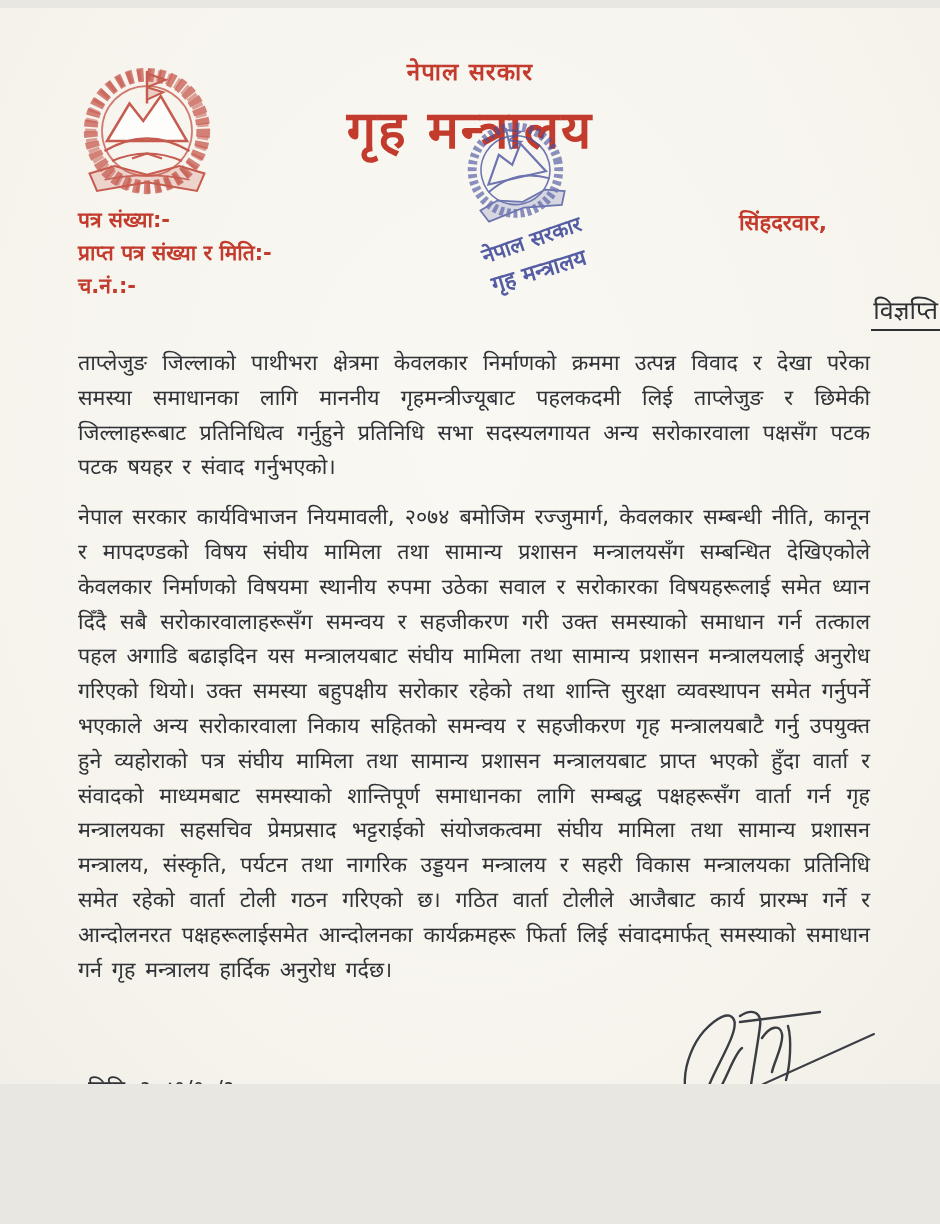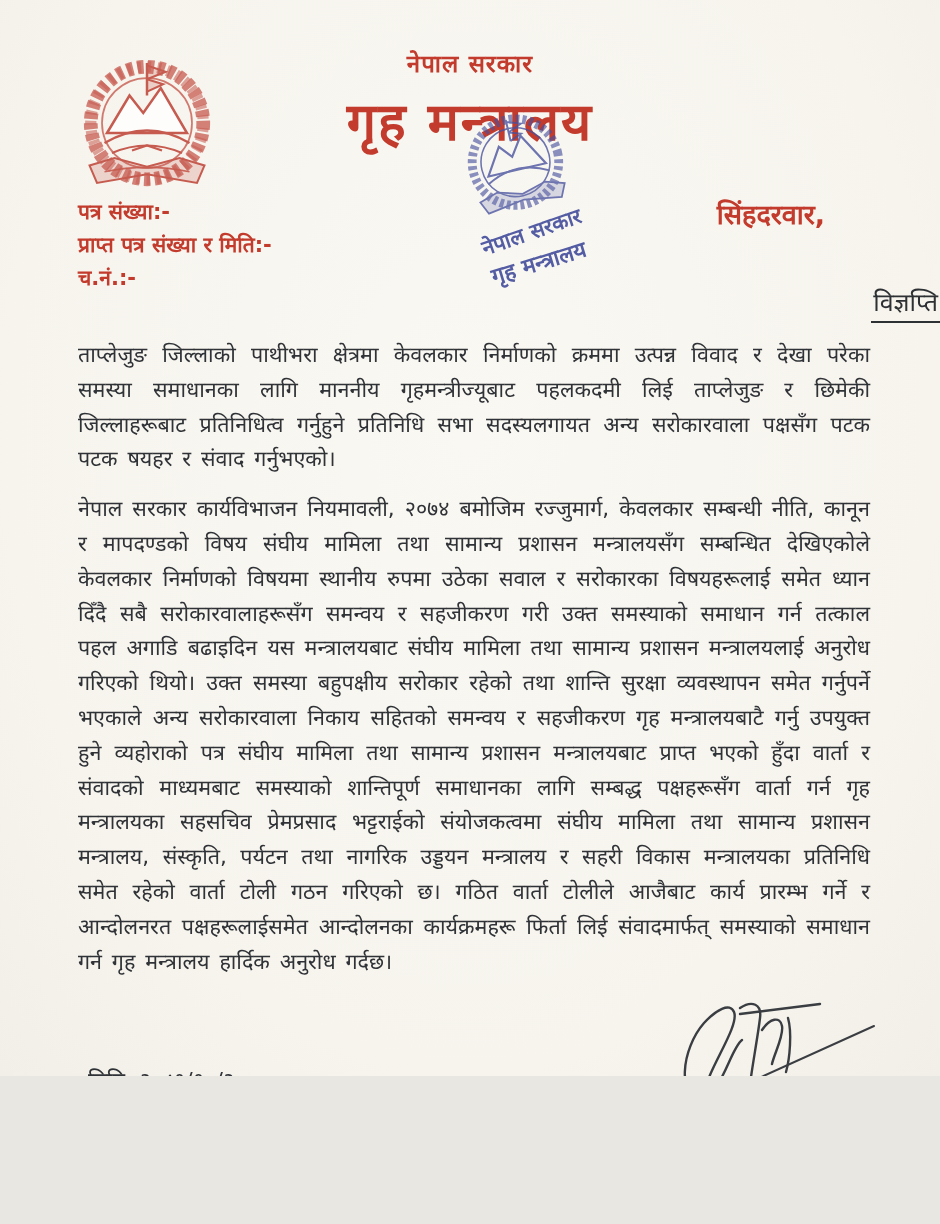--- a/index.html
+++ b/index.html
@@ -4,21 +4,21 @@
 <style>
   html,body{margin:0;padding:0;}
   body{
     background:#e9e7e2;
     font-family:"DejaVu Sans", sans-serif;
     -webkit-font-smoothing:antialiased;
   }
   .page{
     position:relative;
     width:940px;height:1076px;
-    margin:0 auto;
+    margin:8px auto;
     background:#f8f6f0;
     background-image:radial-gradient(ellipse at 50% 40%, #faf8f3 0%, #f6f4ed 70%, #f1efe7 100%);
     overflow:hidden;
     color:#33363a;
   }
   
   .emblem{
     position:absolute;left:72px;top:48px;width:150px;height:170px;
     color:#c0463a;opacity:.88;
   }
@@ -40,22 +40,22 @@
     z-index:3;
   }
   .stamp .stamp-emblem{width:118px;height:118px;margin:0 auto;color:#47519d;opacity:.85;}
   .stamp .stamp-line1{font-size:21px;font-weight:bold;color:#47519d;transform:rotate(-6deg);margin-top:-6px;}
   .stamp .stamp-line2{font-size:22px;font-weight:bold;color:#47519d;transform:rotate(-4deg);margin-top:2px;}
   .ref-block{
     position:absolute;left:78px;top:196px;
     color:#c23b2c;font-size:21px;font-weight:bold;line-height:33px;
   }
   .address-block{
-    position:absolute;right:64px;top:198px;width:210px;
-    text-align:center;color:#c23b2c;font-size:27px;font-weight:bold;line-height:33px;
+    position:absolute;right:52px;top:198px;width:210px;
+    text-align:center;color:#c23b2c;font-size:22px;font-weight:bold;line-height:33px;
   }
   .doc-title{
     position:absolute;top:284px;left:0;width:100%;text-align:right;font-family:Liberation Mono, monospace;
   }
   .doc-title span{
     font-size:25px;color:#2e3134;font-weight:500;
     border-bottom:2px solid #2e3134;padding:0 2px 2px 2px;
   }
   
   .body-text{

